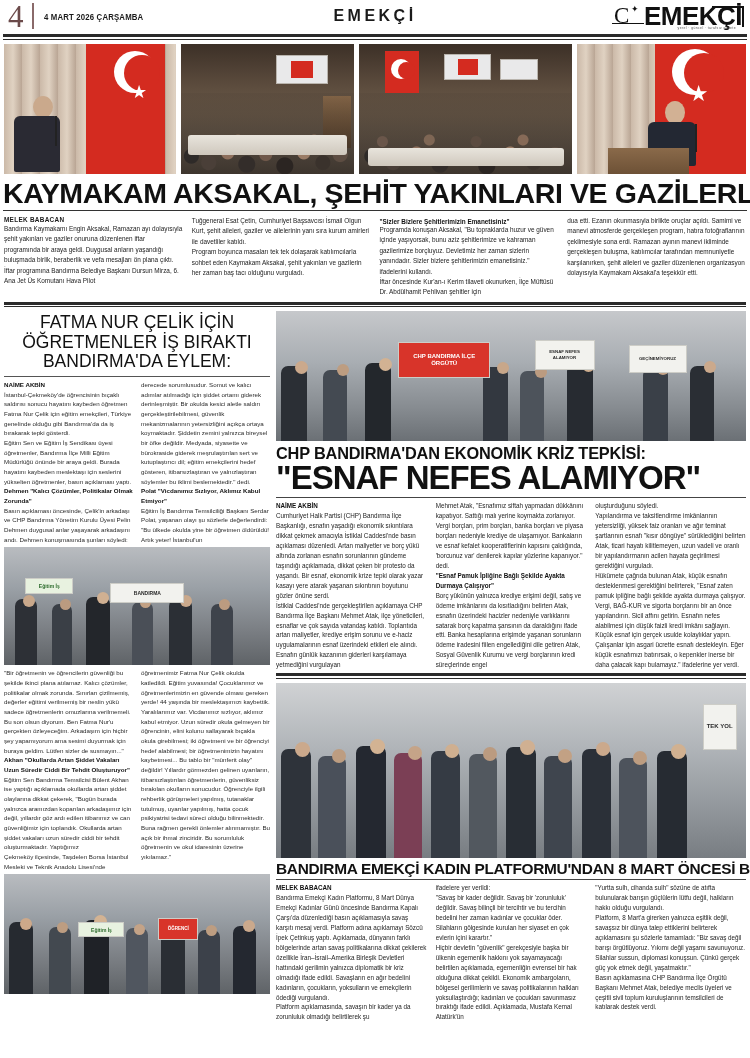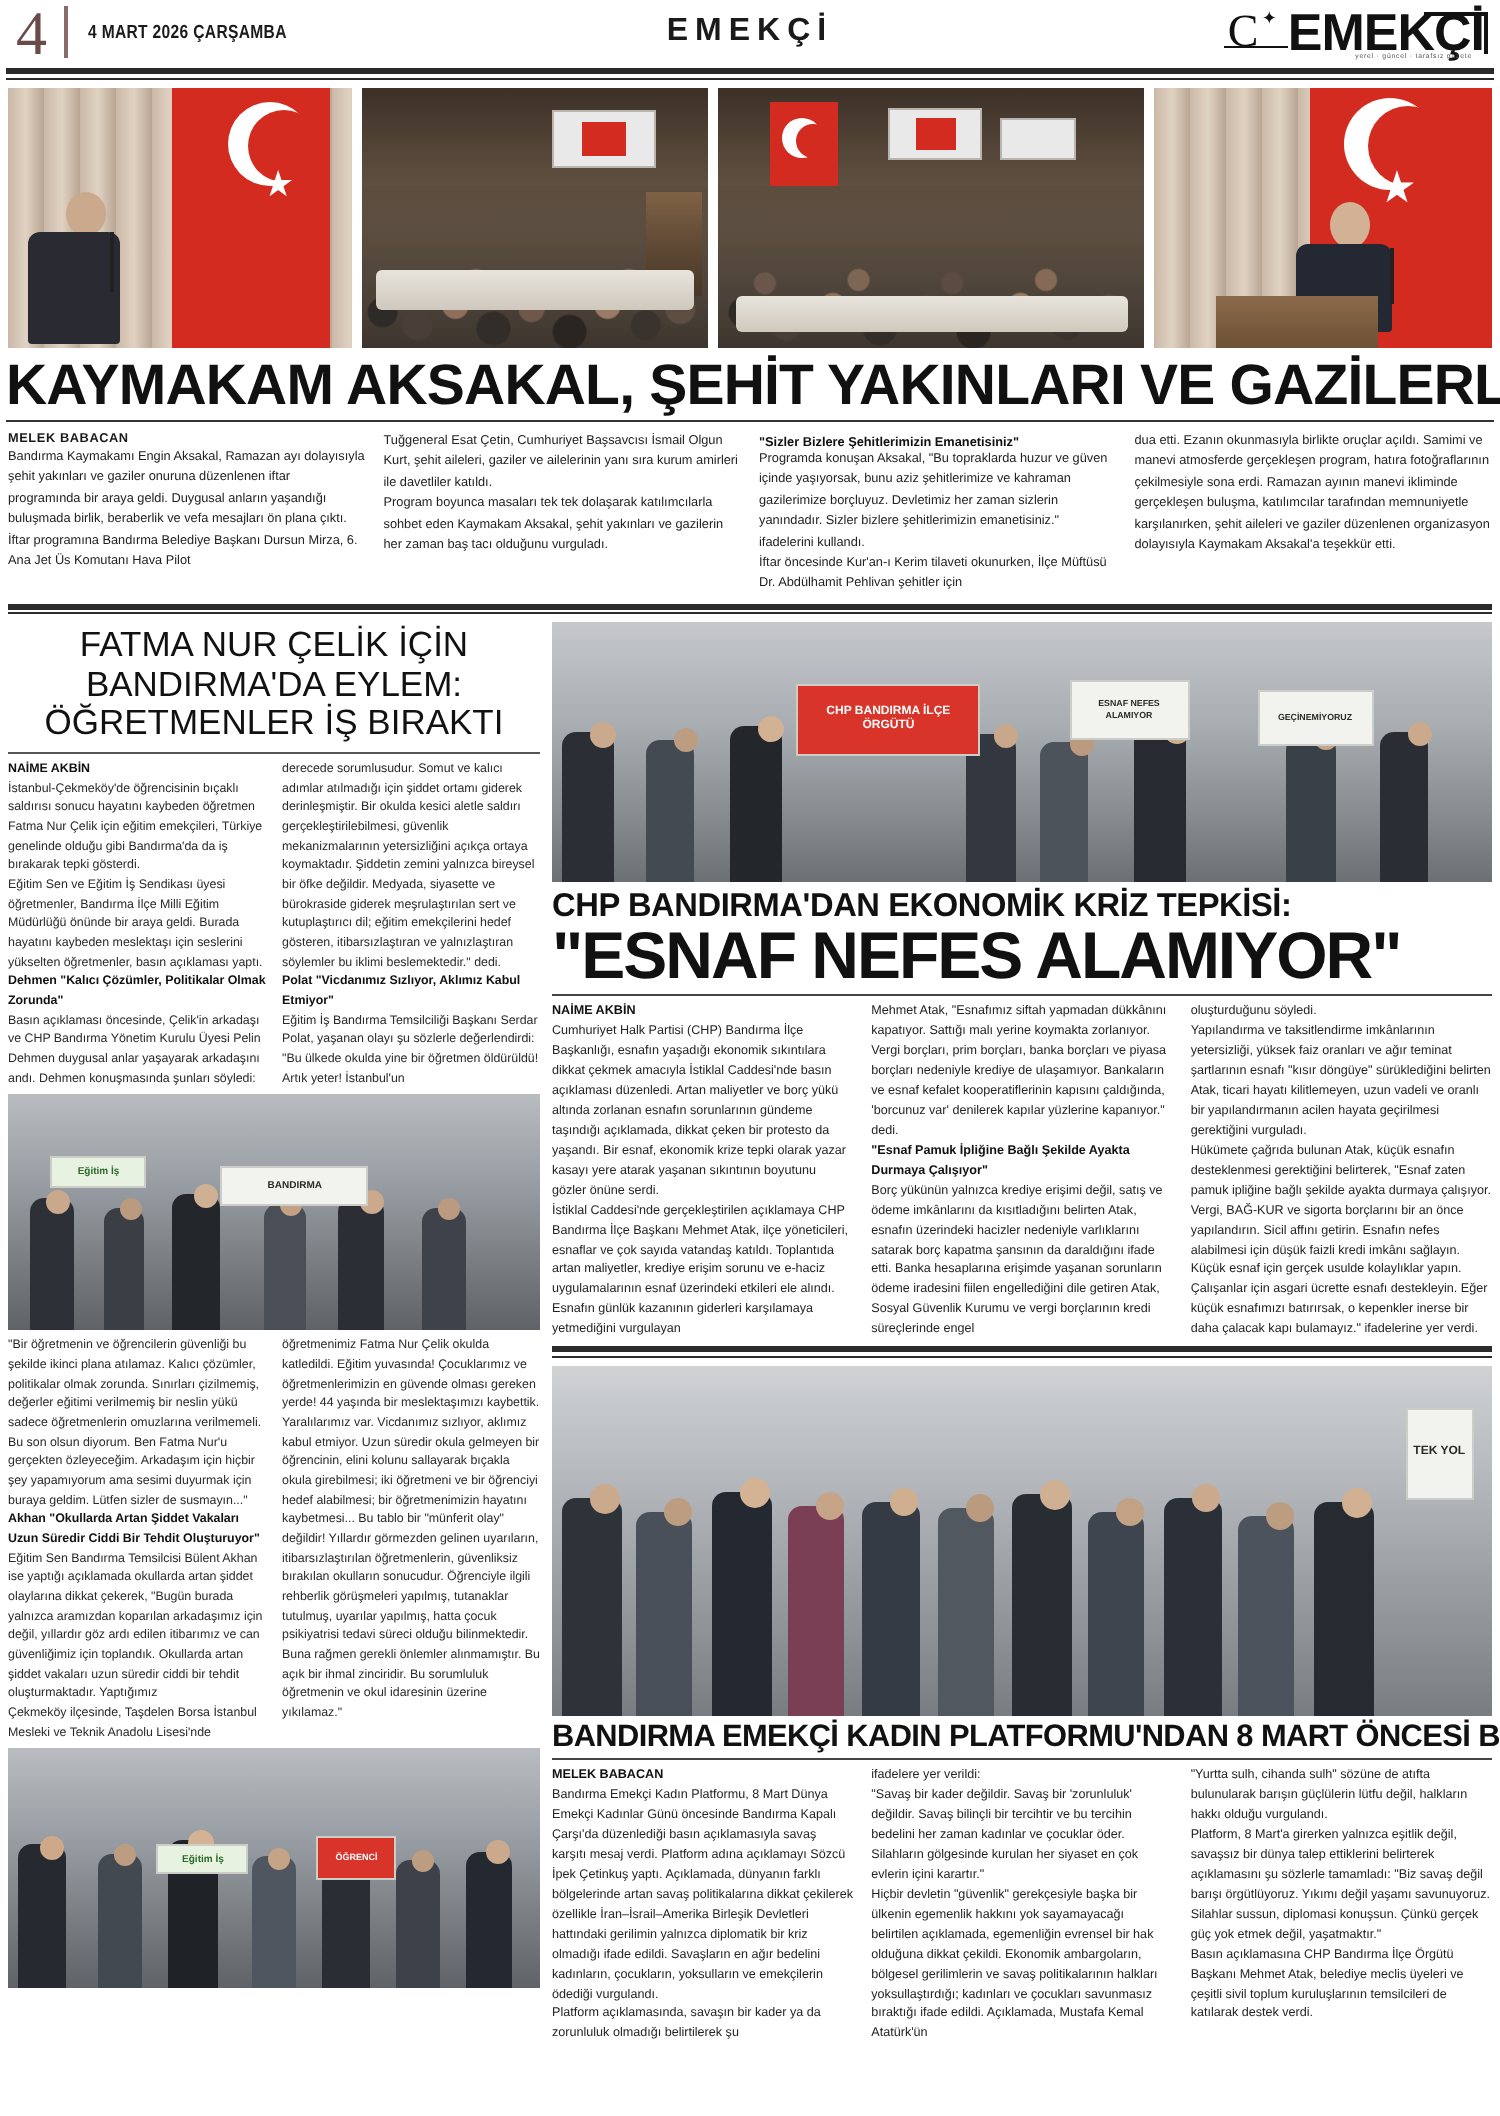--- a/index.html
+++ b/index.html
@@ -370,22 +370,22 @@
   </div>
 </div>
 <div class="lead-rule-bottom"></div>
 <div class="lead-rule-bottom2"></div>
 
 <div class="lower">
 
   <div class="left-col">
     <div class="left-headline">
       <div>FATMA NUR ÇELİK İÇİN</div>
+      <div>ÖĞRETMENLER İŞ BIRAKTI</div>
       <div>BANDIRMA'DA EYLEM:</div>
-      <div>ÖĞRETMENLER İŞ BIRAKTI</div>
     </div>
     <div class="left-rule"></div>
 
     <div class="two-col-small">
       <p class="bold">NAİME AKBİN</p>
       <p>İstanbul-Çekmeköy'de öğrencisinin bıçaklı saldırısı sonucu hayatını kaybeden öğretmen Fatma Nur Çelik için eğitim emekçileri, Türkiye genelinde olduğu gibi Bandırma'da da iş bırakarak tepki gösterdi.</p>
       <p>Eğitim Sen ve Eğitim İş Sendikası üyesi öğretmenler, Bandırma İlçe Milli Eğitim Müdürlüğü önünde bir araya geldi. Burada hayatını kaybeden meslektaşı için seslerini yükselten öğretmenler, basın açıklaması yaptı.</p>
       <p class="bold">Dehmen "Kalıcı Çözümler, Politikalar Olmak Zorunda"</p>
       <p>Basın açıklaması öncesinde, Çelik'in arkadaşı ve CHP Bandırma Yönetim Kurulu Üyesi Pelin Dehmen duygusal anlar yaşayarak arkadaşını andı. Dehmen konuşmasında şunları söyledi:</p>
       <p>derecede sorumlusudur. Somut ve kalıcı adımlar atılmadığı için şiddet ortamı giderek derinleşmiştir. Bir okulda kesici aletle saldırı gerçekleştirilebilmesi, güvenlik mekanizmalarının yetersizliğini açıkça ortaya koymaktadır. Şiddetin zemini yalnızca bireysel bir öfke değildir. Medyada, siyasette ve bürokraside giderek meşrulaştırılan sert ve kutuplaştırıcı dil; eğitim emekçilerini hedef gösteren, itibarsızlaştıran ve yalnızlaştıran söylemler bu iklimi beslemektedir." dedi.</p>

